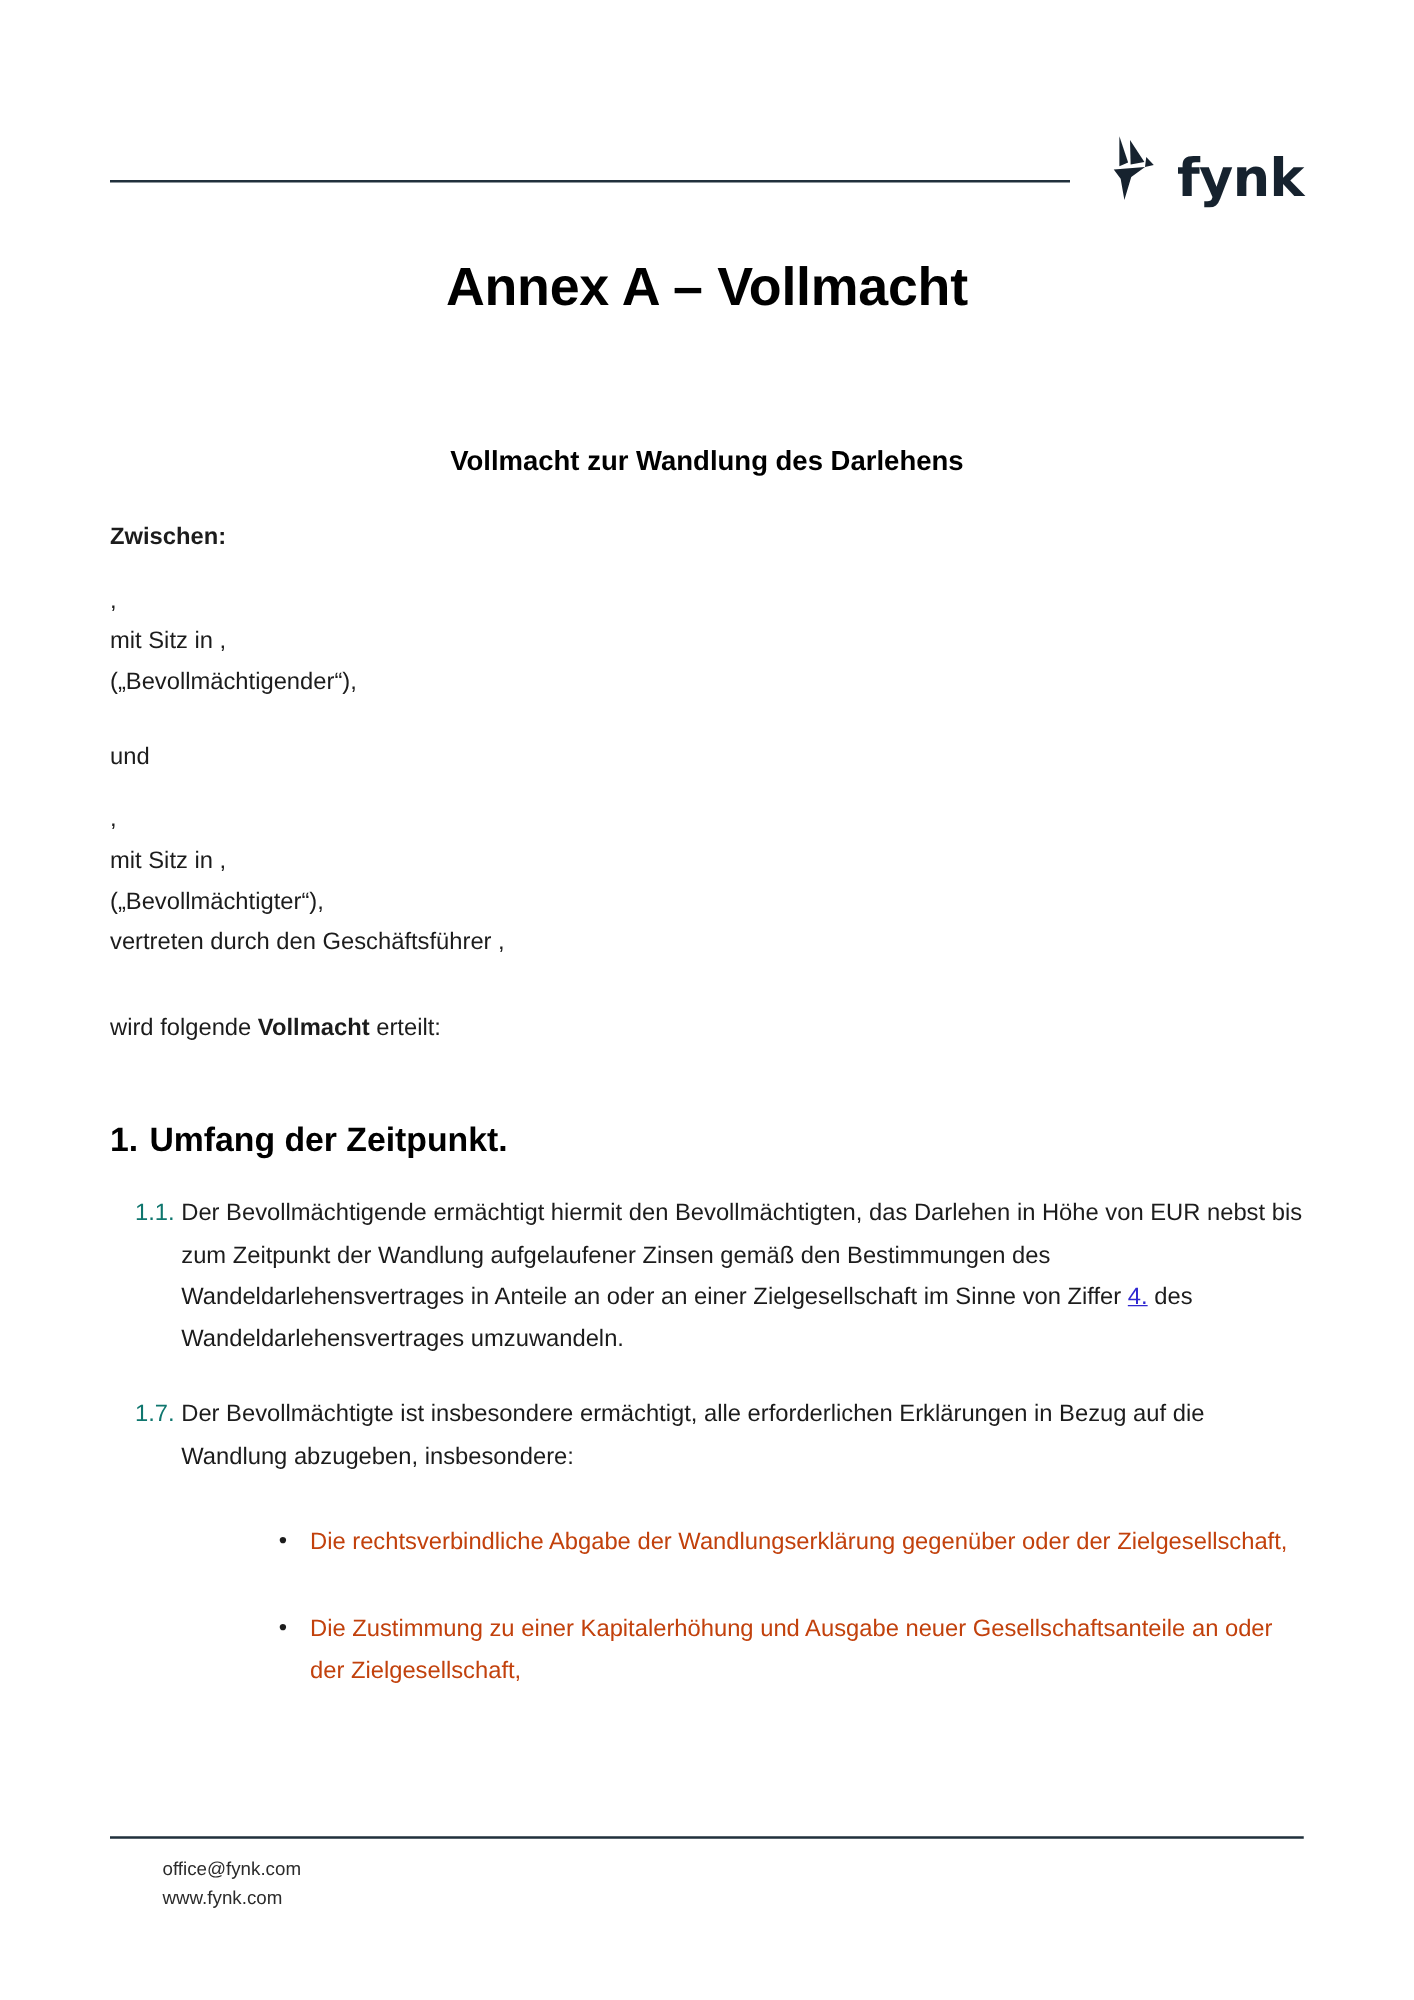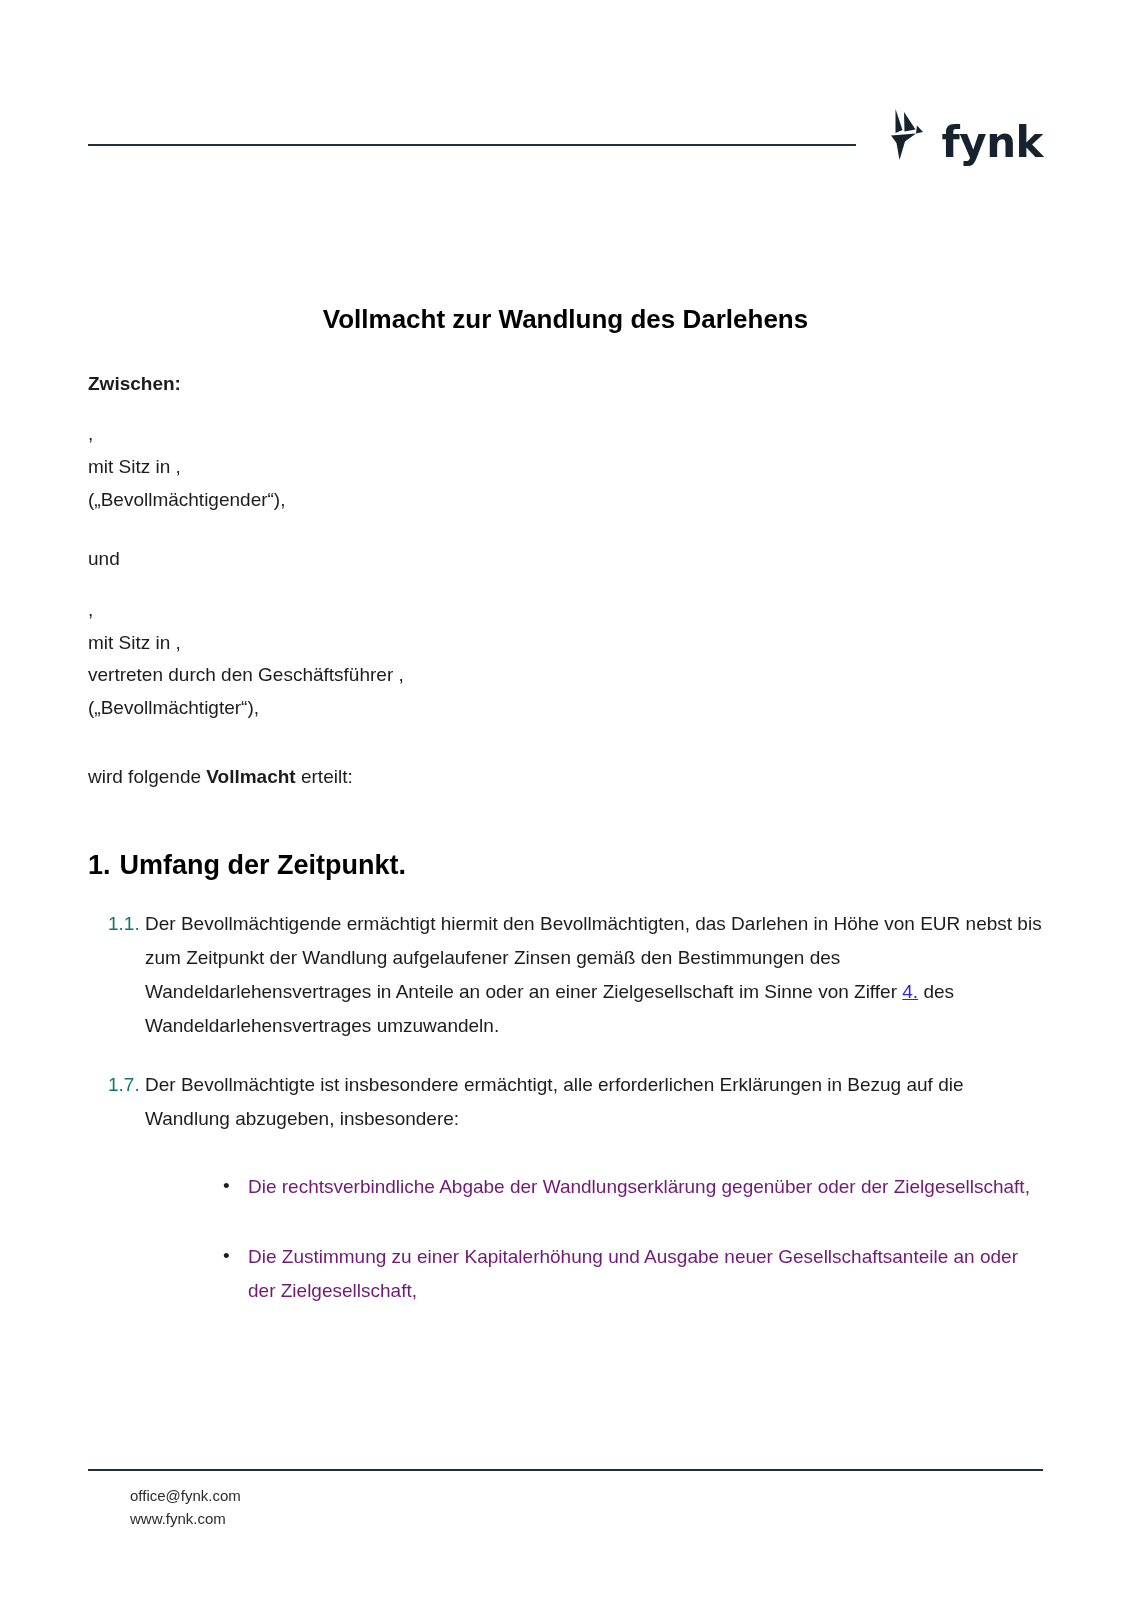--- a/index.html
+++ b/index.html
@@ -74,21 +74,21 @@
     font-weight: 700;
     text-align: center;
     margin: 0;
     padding: 0;
     letter-spacing: -0.2px;
     color: #000000;
     line-height: 1.2;
   }
 
   h2.doc-subtitle {
-    font-size: 26px;
+    font-size: 22px;
     font-weight: 700;
     text-align: center;
     margin: 98px 0 0 0;
     color: #000000;
     line-height: 1.25;
   }
 
   .centered-block {
     font-size: 19px;
     line-height: 1.72;
@@ -153,21 +153,21 @@
 
   ul.bullets {
     list-style: none;
     margin: 34px 0 0 0;
     padding: 0 0 0 135px;
   }
   ul.bullets li {
     position: relative;
     font-size: 19px;
     line-height: 1.78;
-    color: #701a75;
+    color: #c2410c;
     margin-bottom: 36px;
     padding-left: 25px;
   }
   ul.bullets li::before {
     content: "\2022";
     position: absolute;
     left: 0;
     top: -1px;
     font-size: 19px;
     color: #1c1c1c;
@@ -207,40 +207,41 @@
         <path d="M22 4 L33.5 21.5 L22.5 23.5 Z" fill="#16222e"></path>
         <path d="M35 17.5 L41 24 L34 25.5 Z" fill="#16222e"></path>
         <path d="M9 27.5 L34 25.5 L23 33.5 L17.5 52 L14.5 35 Z" fill="#16222e"></path>
       </svg>
       <span class="brand-word">fynk</span>
     </div>
   </div>
 
   <div class="content">
 
+    <h1 class="doc-title">Annex A – Vollmacht</h1>
 
     <h2 class="doc-subtitle">Vollmacht zur Wandlung des Darlehens</h2>
 
     <div class="centered-block">
 
       <div class="between-label">Zwischen:</div>
 
       <div class="party">
         <span class="line">,</span>
         <span class="line">mit Sitz in ,</span>
         <span class="line">(„Bevollmächtigender“),</span>
       </div>
 
       <div class="conj">und</div>
 
       <div class="party">
         <span class="line">,</span>
         <span class="line">mit Sitz in ,</span>
+        <span class="line">(„Bevollmächtigter“),</span>
         <span class="line">vertreten durch den Geschäftsführer ,</span>
-        <span class="line">(„Bevollmächtigter“),</span>
       </div>
 
       <div class="grant-line"><span>wird folgende </span><b>Vollmacht</b><span> erteilt:</span></div>
 
     </div>
 
     <h3 class="section-heading">
       <span class="section-num">1.</span>
       <span>Umfang der Zeitpunkt.</span>
     </h3>

